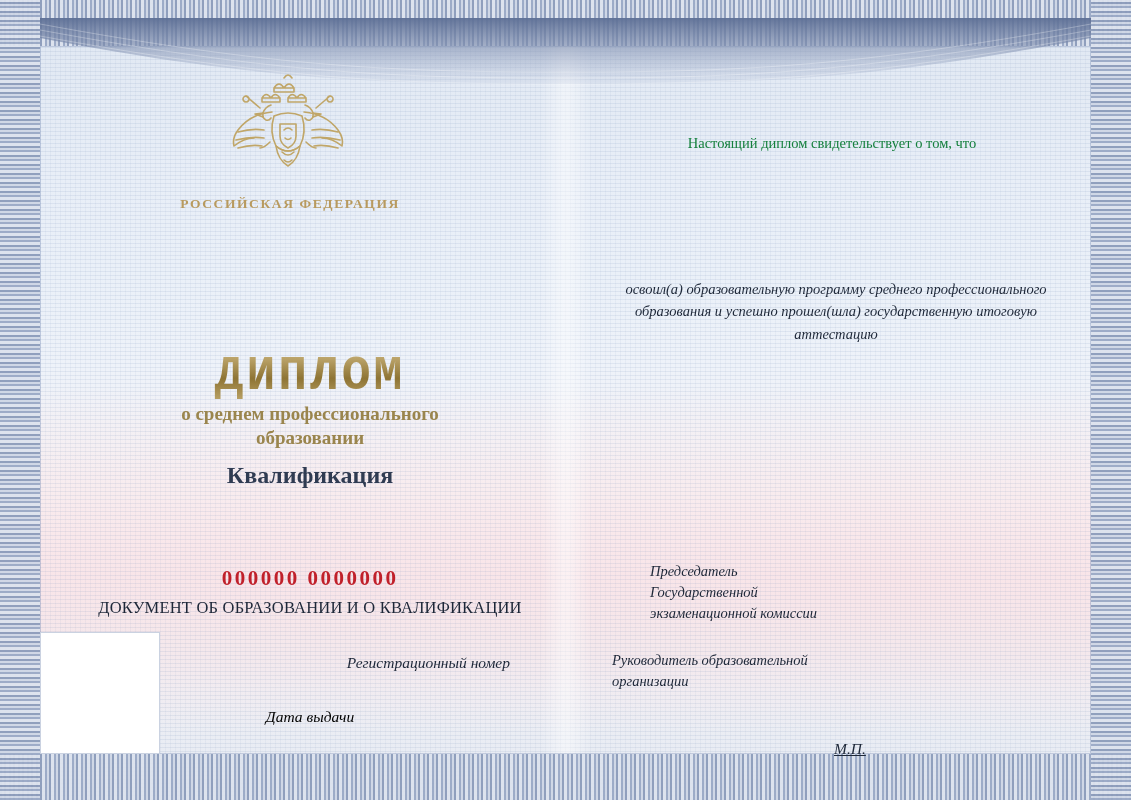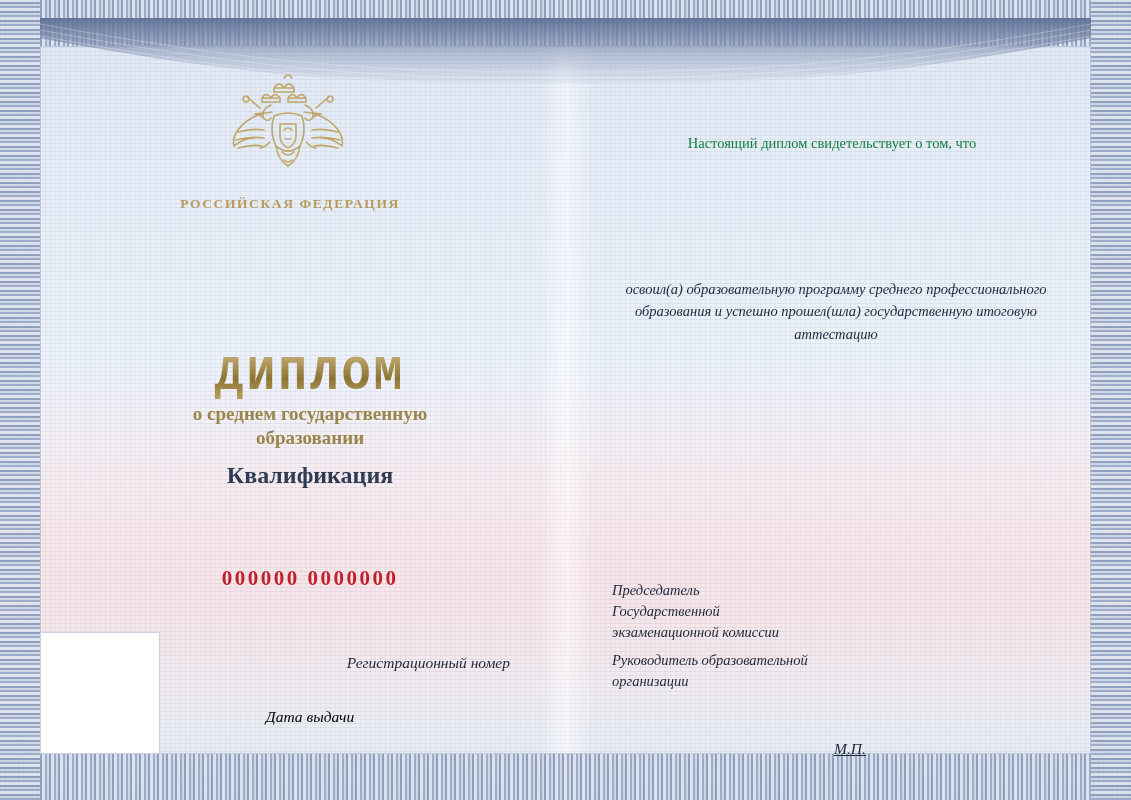--- a/index.html
+++ b/index.html
@@ -276,21 +276,21 @@
   }
   .sig-block {
     position: absolute;
     left: 612px;
     font-family: "Liberation Serif", serif;
     font-style: italic;
     font-size: 14.5px;
     line-height: 1.45;
     color: #1d2738;
   }
-  .sig-chair { top: 580px; }
+  .sig-chair { top: 561px; margin-left: 38px; }
   .sig-head { top: 650px; }
   .mp {
     position: absolute;
     left: 834px; top: 740px;
     font-family: "Liberation Serif", serif;
     font-style: italic;
     font-size: 15.5px;
     color: #1d2738;
     text-decoration: underline;
   }
@@ -360,26 +360,27 @@
 
         <path d="M48,70 q-6,6 -10,6 M84,70 q6,6 10,6"></path>
       </g>
     </svg>
   </div>
 
   <div class="emblem-caption">РОССИЙСКАЯ ФЕДЕРАЦИЯ</div>
 
   <div class="title-diplom">ДИПЛОМ</div>
   <div class="title-sub">
-    <div>о среднем государственную</div>
+    <div>о среднем профессионального</div>
     <div>образовании</div>
   </div>
   <div class="title-qual">Квалификация</div>
 
   <div class="serial">000000  0000000</div>
+  <div class="doc-label">ДОКУМЕНТ ОБ ОБРАЗОВАНИИ И О КВАЛИФИКАЦИИ</div>
   <div class="reg-number">Регистрационный номер</div>
   <div class="issue-date">Дата выдачи</div>
 
   <div class="photo-box"></div>
 
   <div class="r-line1">Настоящий диплом свидетельствует о том, что</div>
   <div class="r-para">освоил(а) образовательную программу среднего профессионального образования и успешно прошел(шла) государственную итоговую аттестацию</div>
 
   <div class="sig-block sig-chair">
     <div>Председатель</div>

